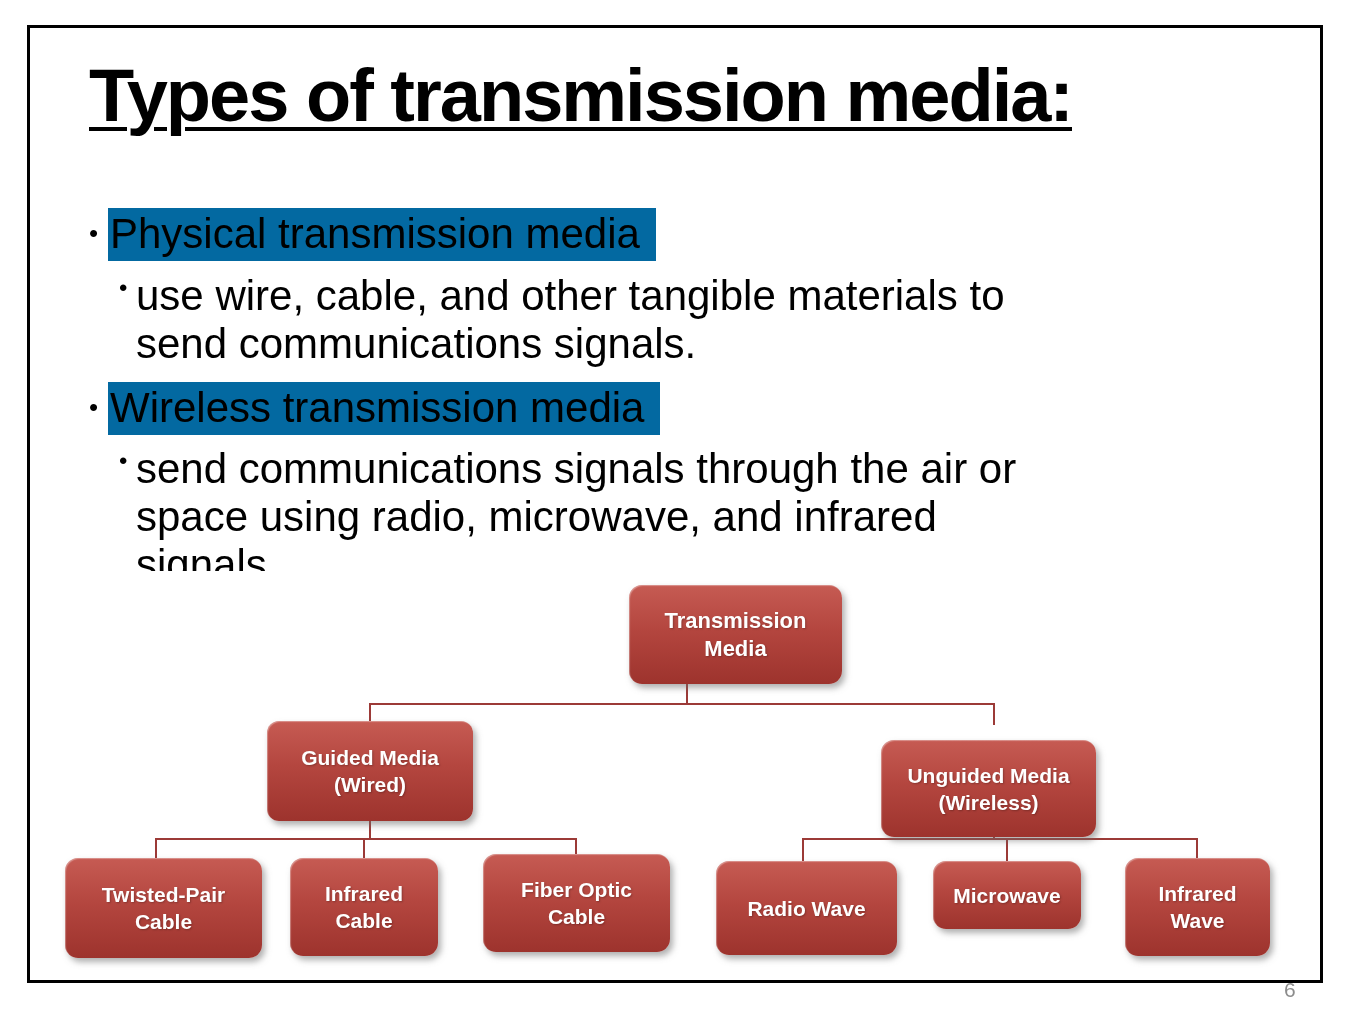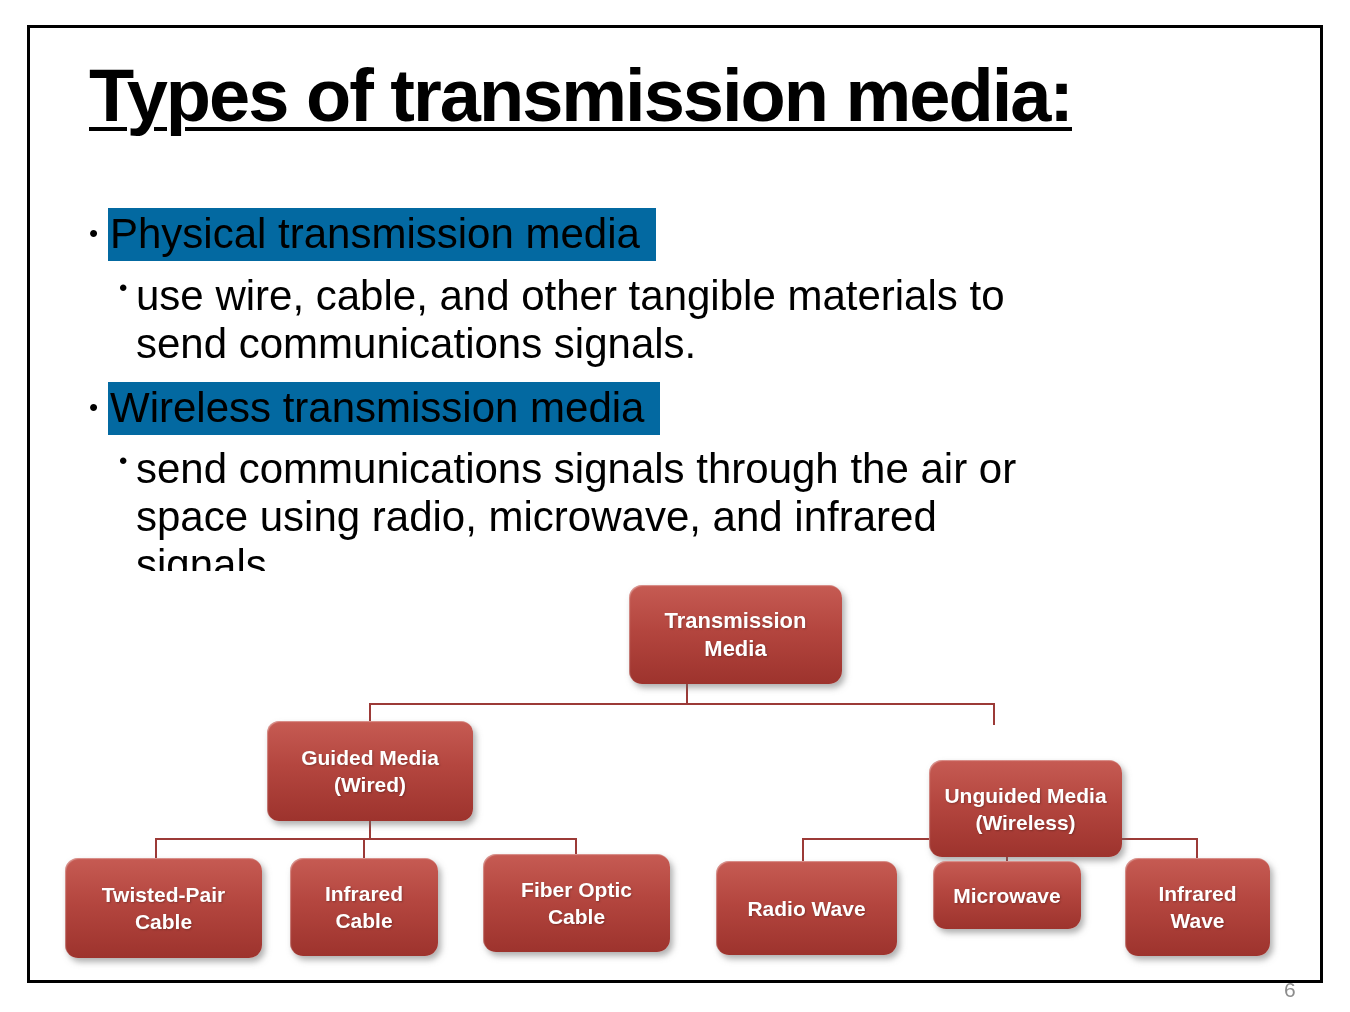--- a/index.html
+++ b/index.html
@@ -115,21 +115,21 @@
     <div class="cline" style="left:1166px; top:810px; width:2px; height:20px;"></div>
 
     <div class="node root" style="left:551px; top:557px; width:213px; height:99px;margin-left:48px;">
       <span>Transmission
 Media</span>
     </div>
     <div class="node" style="left:237px; top:693px; width:206px; height:100px;border-radius:12px;">
       <span>Guided Media
 (Wired)</span>
     </div>
-    <div class="node" style="left:851px; top:732px; width:193px; height:97px;margin-left:48px;">
+    <div class="node" style="left:851px; top:712px; width:215px; height:97px;">
       <span>Unguided Media
 (Wireless)</span>
     </div>
     <div class="node" style="left:35px; top:830px; width:197px; height:100px;">
       <span>Twisted-Pair
 Cable</span>
     </div>
     <div class="node" style="left:260px; top:830px; width:148px; height:98px;">
       <span>Infrared
 Cable</span>

